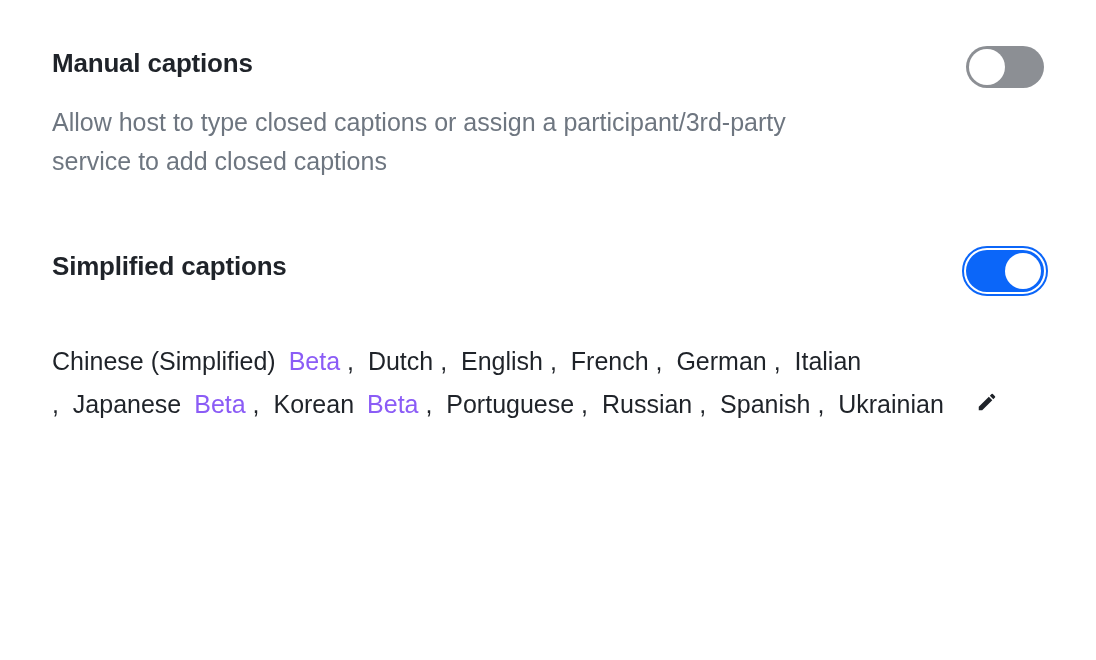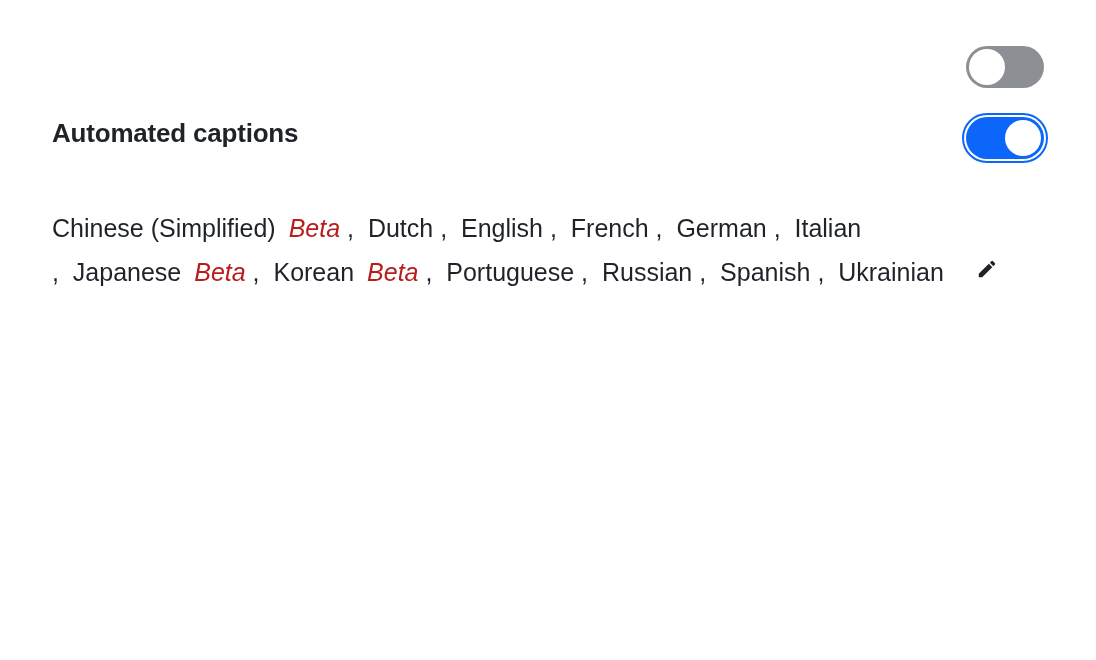--- a/index.html
+++ b/index.html
@@ -94,49 +94,50 @@
     font-size: 25px;
     line-height: 1.75;
     color: #1f2329;
   }
   .lang-item {
     display: inline;
     color: #1f2329;
     margin-top: 32px;
   }
   .lang-beta {
-    color: #b91c1c;
+    color: #8b5cf6;
     margin-left: 6px;
-    font-style: italic;
   }
   .lang-sep {
     color: #1f2329;
   }
   .edit-icon {
     display: inline-block;
     margin-left: 32px;
     vertical-align: middle;
     cursor: pointer;
     position: relative;
     top: -2px;
   }
 </style>
 </head>
 <body>
 
 <div class="page">
 
   <div class="setting-block">
+    <h3 class="setting-title">Manual captions</h3>
     <div class="toggle toggle-off">
       <div class="knob"></div>
     </div>
+    <p class="setting-desc">Allow host to type closed captions or assign a participant/3rd-party service to add closed captions</p>
   </div>
 
   <div class="setting-block">
-    <h3 class="setting-title">Automated captions</h3>
+    <h3 class="setting-title">Simplified captions</h3>
     <div class="toggle-on-outer">
       <div class="toggle-on-inner">
         <div class="knob"></div>
       </div>
     </div>
 
     <div class="lang-block" id="lang-block"><span class="lang-item">Chinese (Simplified)</span>&nbsp;<span class="lang-beta">Beta</span><span class="lang-sep"> ,&nbsp;&nbsp;</span><span class="lang-item">Dutch</span><span class="lang-sep"> ,&nbsp;&nbsp;</span><span class="lang-item">English</span><span class="lang-sep"> ,&nbsp;&nbsp;</span><span class="lang-item">French</span><span class="lang-sep"> ,&nbsp;&nbsp;</span><span class="lang-item">German</span><span class="lang-sep"> ,&nbsp;&nbsp;</span><span class="lang-item">Italian</span><span class="lang-sep"> ,&nbsp;&nbsp;</span><span class="lang-item">Japanese</span>&nbsp;<span class="lang-beta">Beta</span><span class="lang-sep"> ,&nbsp;&nbsp;</span><span class="lang-item">Korean</span>&nbsp;<span class="lang-beta">Beta</span><span class="lang-sep"> ,&nbsp;&nbsp;</span><span class="lang-item">Portuguese</span><span class="lang-sep"> ,&nbsp;&nbsp;</span><span class="lang-item">Russian</span><span class="lang-sep"> ,&nbsp;&nbsp;</span><span class="lang-item">Spanish</span><span class="lang-sep"> ,&nbsp;&nbsp;</span><span class="lang-item">Ukrainian</span><span class="edit-icon"><svg width="22" height="22" viewBox="0 0 24 24">
             <path d="M3 17.25V21h3.75l11-11.04-3.75-3.75L3 17.25zM20.71 7.04a1 1 0 0 0 0-1.41l-2.34-2.34a1 1 0 0 0-1.41 0l-1.83 1.83 3.75 3.75 1.83-1.83z" fill="#1f2329"></path>
           </svg></span></div>
   </div>

